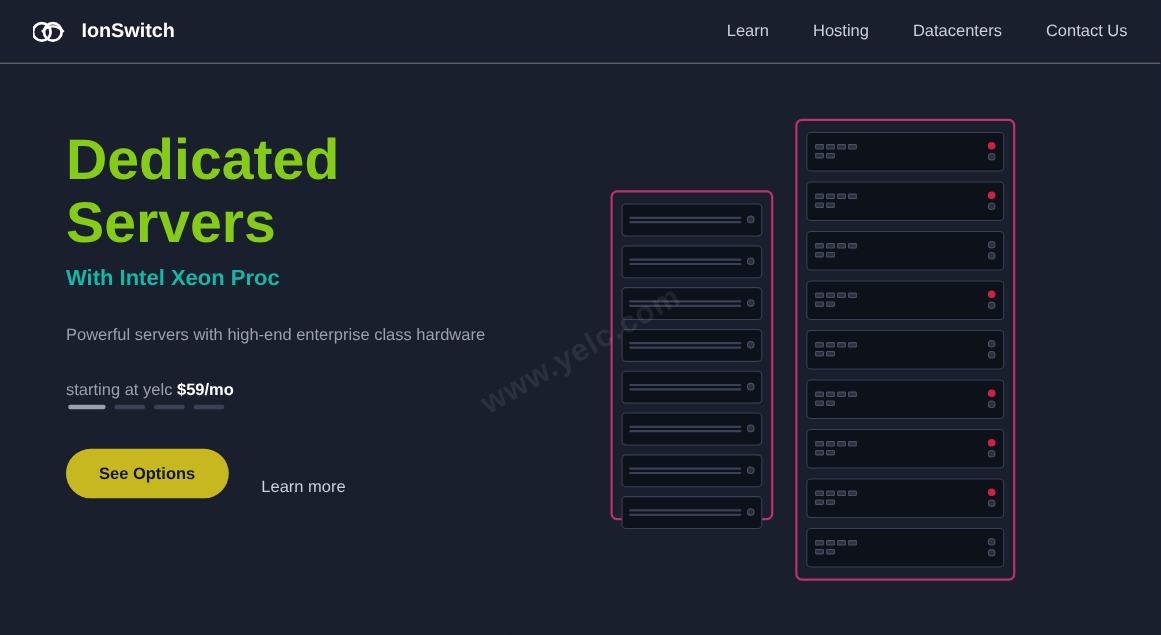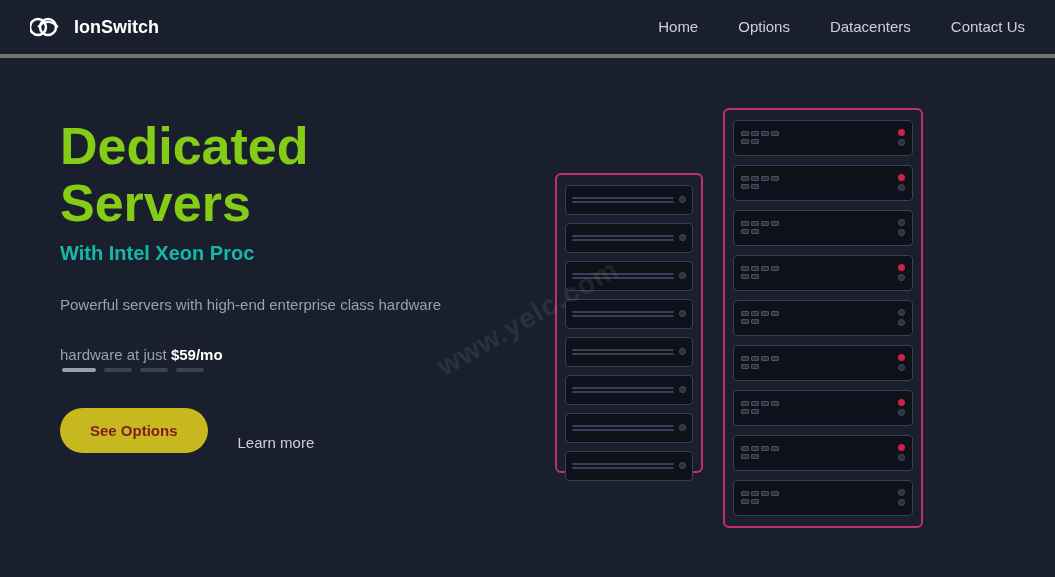--- a/index.html
+++ b/index.html
@@ -13,21 +13,21 @@
     }
 
     
     nav {
       display: flex;
       align-items: center;
       justify-content: space-between;
       padding: 0 30px;
       height: 58px;
       background-color: #1a1f2e;
-      border-bottom: 4px solid #737373;
+      border-bottom: 1px solid #737373;
       text-align: right;
     }
     .logo {
       display: flex;
       align-items: center;
       gap: 8px;
       color: #fff;
       font-size: 18px;
       font-weight: 600;
     }
@@ -105,21 +105,21 @@
     }
 
     
     .btn-group {
       display: flex;
       align-items: center;
       gap: 30px;
     }
     .btn-primary {
       background: #c8b820;
-      color: #7f1d1d;
+      color: #0f172a;
       border: none;
       border-radius: 30px;
       padding: 14px 30px;
       font-size: 15px;
       font-weight: 700;
       cursor: pointer;
       white-space: nowrap;
     }
     .btn-learn-more {
       background: transparent;
@@ -257,36 +257,36 @@
 <nav>
   <div class="logo">
     <svg class="logo-icon" viewBox="0 0 36 28" fill="none">
       <rect x="0" y="6" width="16" height="16" rx="8" fill="none" stroke="#fff" stroke-width="2.5"></rect>
       <rect x="10" y="6" width="16" height="16" rx="8" fill="none" stroke="#fff" stroke-width="2.5"></rect>
       <path d="M8 14 Q18 4 28 14" stroke="#fff" stroke-width="2" fill="none"></path>
     </svg>
     <span>IonSwitch</span>
   </div>
   <ul class="nav-links">
-    <li><a>Home</a></li>
-    <li><a>Options</a></li>
+    <li><a>Learn</a></li>
+    <li><a>Hosting</a></li>
     <li><a>Datacenters</a></li>
     <li><a>Contact Us</a></li>
   </ul>
 </nav>
 
 <div class="main">
 
   <div class="left-content">
     <h1 class="headline">Dedicated Servers</h1>
     <h2 class="subheadline">With Intel Xeon Proc</h2>
     <p class="description">
       <span>Powerful servers with high-end enterprise class hardware</span><br>
       <br>
-      <span>hardware at just </span><span class="price-highlight">$59/mo</span>
+      <span>starting at yelc </span><span class="price-highlight">$59/mo</span>
     </p>
 
     <div class="slider-indicators">
       <div class="dot active"></div>
       <div class="dot"></div>
       <div class="dot"></div>
       <div class="dot"></div>
     </div>
 
     <div class="btn-group">

